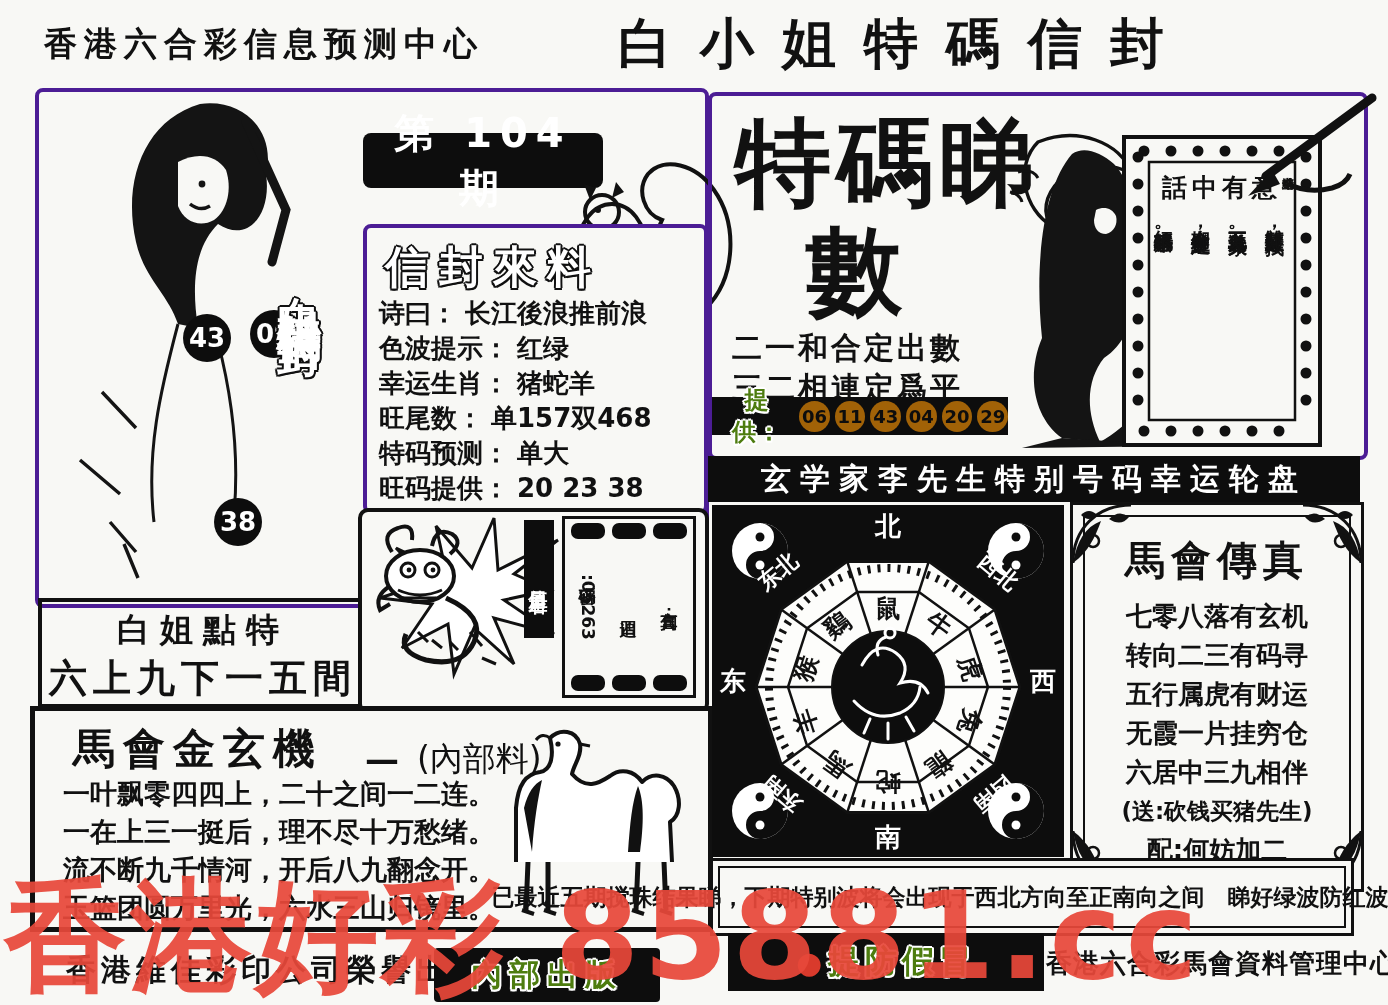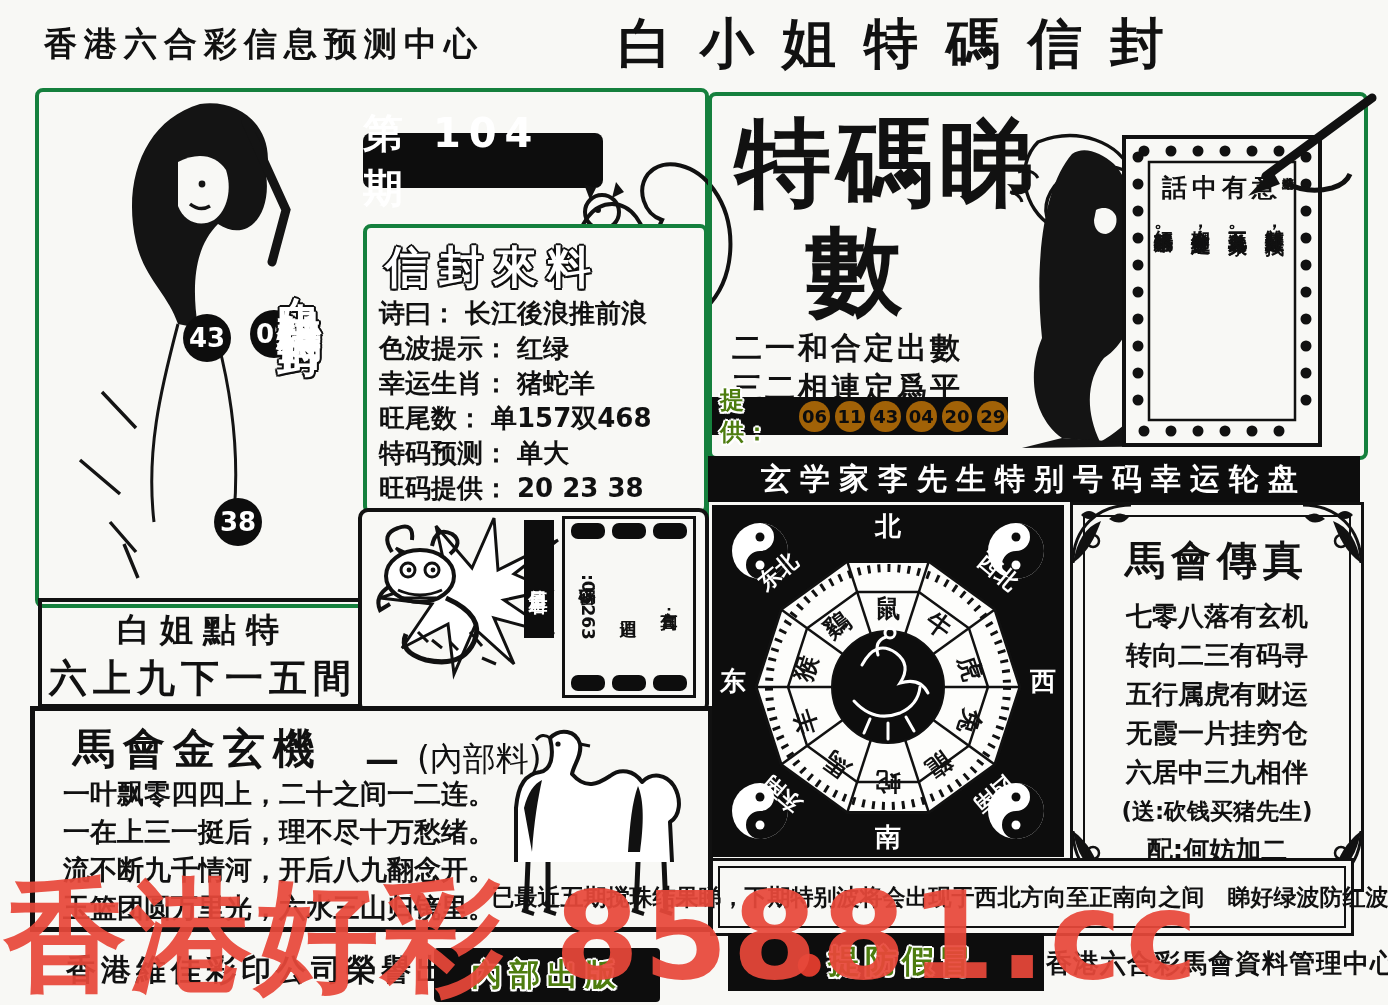--- a/index.html
+++ b/index.html
@@ -1,27 +1,27 @@
 <!DOCTYPE html>
 <html><head>
 <meta charset="utf-8">
 <style>
   html,body{margin:0;padding:0;background:#888;}
   #page{position:relative;width:1388px;height:1005px;background:#f8f8f5;overflow:hidden;
         font-family:"DejaVu Sans","Liberation Sans",sans-serif;color:#111;}
   .abs{position:absolute;}
-  .blk{background:#0d0d0d;color:#fff;}
+  .blk{background:#0d0d0d;color:#fff;text-align:center;}
   
   .ol-w{color:#fff;text-shadow:2px 0 0 #111,-2px 0 0 #111,0 2px 0 #111,0 -2px 0 #111,
         1.5px 1.5px 0 #111,-1.5px -1.5px 0 #111,1.5px -1.5px 0 #111,-1.5px 1.5px 0 #111;}
   
   .ol-b{color:#4d7c0f;text-shadow:2px 0 0 #fff,-2px 0 0 #fff,0 2px 0 #fff,0 -2px 0 #fff,
         1.5px 1.5px 0 #fff,-1.5px -1.5px 0 #fff,1.5px -1.5px 0 #fff,-1.5px 1.5px 0 #fff;}
   .vtext{writing-mode:vertical-rl;}
-  .frame{border:4px solid #15803d;border-radius:8px;}
+  .frame{border:4px solid #4c1d95;border-radius:8px;}
   
   .hdr-agency{left:44px;top:22px;font-size:33px;font-weight:900;letter-spacing:7px;}
   .hdr-title{left:618px;top:8px;font-size:54px;font-weight:900;letter-spacing:28px;white-space:nowrap;}
   
   .left-frame{left:35px;top:88px;width:666px;height:512px;}
   .ball{border-radius:50%;background:#0d0d0d;color:#fff;font-weight:900;
         display:flex;align-items:center;justify-content:center;}
   .ball-lg{width:48px;height:48px;font-size:26px;}
   .v-title{left:276px;top:262px;font-size:44px;font-weight:900;letter-spacing:6px;line-height:1.08;}
   

